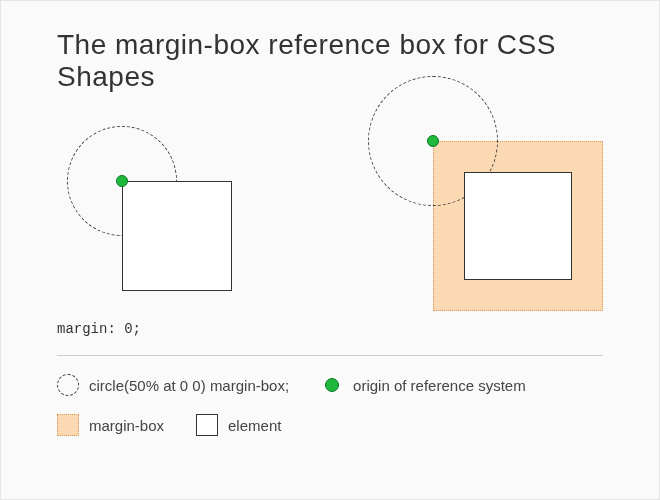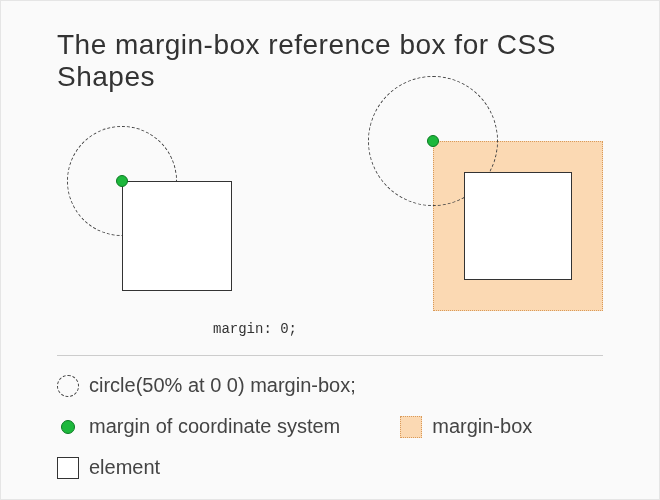--- a/index.html
+++ b/index.html
@@ -16,38 +16,38 @@
       font-size: 28px;
       font-weight: 300;
       letter-spacing: 0.5px;
       margin-bottom: 28px;
     }
     .examples {
       display: flex;
       justify-content: space-between;
       margin-bottom: 18px;
     }
-    .example { width: 240px; text-align: right; }
+    .example { width: 240px; text-align: left; }
     .stage { position: relative; height: 190px; }
     .caption {
       font-family: "Courier New", monospace;
       font-size: 14px;
       margin-top: 10px;
     }
     .divider {
       border: none;
       border-top: 1px solid #ccc;
       margin: 14px 0 18px 0;
     }
     .legend {
       display: flex;
       flex-wrap: wrap;
-      gap: 18px 60px;
+      gap: 18px 32px;
       align-items: center;
-      font-size: 20px;
+      font-size: 15px;
       color: #444;
     }
     .legend-item { display: flex; align-items: center; gap: 10px; }
     .legend-shape { width: 22px; height: 22px; display: inline-block; flex-shrink: 0; }
     .dashed-circle { border: 1.5px dashed #444; border-radius: 50%; }
     .green-dot { background: #1db83c; border: 1px solid #0a7a22; border-radius: 50%; width: 14px; height: 14px; margin: 4px; }
     .solid-square { border: 1.5px solid #333; background: #fff; }
     .peach-square { background: #fbd9b3; border: 1.5px dotted #d89a5a; }
     
     .circle-shape {
@@ -105,21 +105,21 @@
 
 <div class="legend">
   <div class="legend-item">
     <span class="legend-shape dashed-circle"></span>
     <span>circle(50% at 0 0) margin-box;</span>
   </div>
   <div class="legend-item">
     <span class="legend-shape">
         <span class="green-dot" style="display:block"></span>
       </span>
-    <span>margin of coordinate system</span>
+    <span>origin of reference system</span>
   </div>
   <div class="legend-item">
     <span class="legend-shape peach-square"></span>
     <span>margin-box</span>
   </div>
   <div class="legend-item">
     <span class="legend-shape solid-square"></span>
     <span>element</span>
   </div>
 </div>

